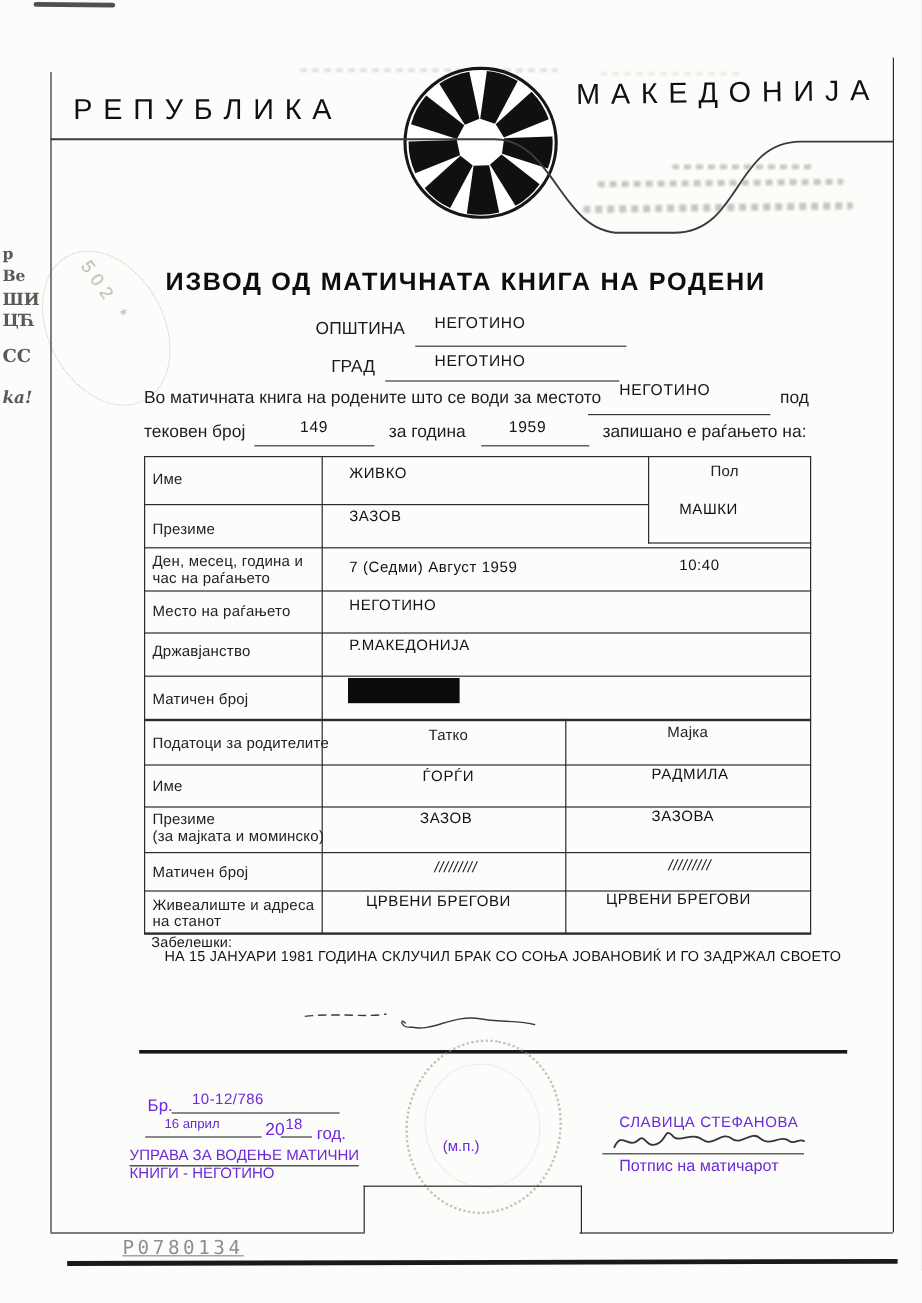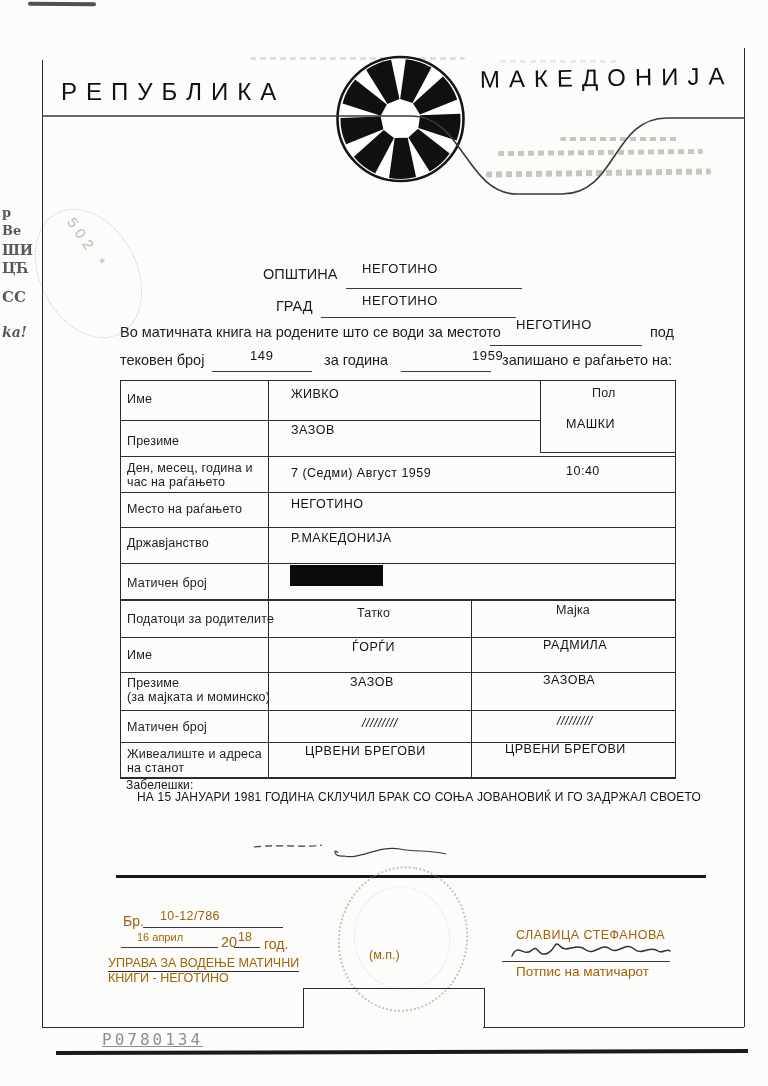--- a/index.html
+++ b/index.html
@@ -11,21 +11,21 @@
   .vl{position:absolute;width:1.4px;background:#2c2c2c;}
   .ul{position:absolute;height:1.1px;background:#3a3a3a;}
   
   .banner{position:absolute;font-size:24px;letter-spacing:9px;color:#101010;font-weight:400;white-space:nowrap;}
   .title{position:absolute;font-size:21px;font-weight:700;letter-spacing:1.4px;color:#0e0e0e;white-space:nowrap;}
   .ilbl{position:absolute;font-size:14.5px;color:#1d1d1d;white-space:nowrap;}
   .ival{position:absolute;font-size:13px;letter-spacing:.6px;color:#141414;white-space:nowrap;}
   .lbl{position:absolute;font-size:12.5px;color:#222;letter-spacing:.2px;white-space:nowrap;}
   .val{position:absolute;font-size:12.5px;color:#121212;letter-spacing:.5px;white-space:nowrap;}
   .rmk{position:absolute;font-size:12px;color:#151515;letter-spacing:.2px;white-space:nowrap;}
-  .ftx{position:absolute;color:#a16207;white-space:nowrap;text-align:right;}
+  .ftx{position:absolute;color:#6d28d9;white-space:nowrap;text-align:right;}
   .serial{position:absolute;font-family:"DejaVu Sans Mono",monospace;font-size:16px;color:#8f8f8d;letter-spacing:3px;white-space:nowrap;}
   .smudge{position:absolute;background:repeating-linear-gradient(90deg,rgba(112,112,102,.38) 0 6px,transparent 6px 10px);filter:blur(.7px);border-radius:2px;}
   .mglyph{position:absolute;left:2px;font-family:"DejaVu Serif",serif;font-weight:700;color:#3d3d3b;opacity:.85;white-space:nowrap;}
 </style>
 </head>
 <body>
 
 <div class="page">
 
   <div class="abs" style="left:28px;top:2px;width:68px;height:4px;background:#323232;border-radius:2px;transform:rotate(.5deg);opacity:.85;"></div>
@@ -63,39 +63,40 @@
   </svg>
 
   <svg class="abs" style="left:42px;top:110px;" width="703" height="95" viewBox="0 0 703 95">
     <path d="M0,6 H370 C420,6 425,84 475,84 H520 C575,84 570,8 625,8 H703" fill="none" stroke="#3b3b3b" stroke-width="1.6"></path>
   </svg>
 
   <div class="smudge" style="left:560px;top:137px;width:120px;height:4px;"></div>
   <div class="smudge" style="left:498px;top:150px;width:205px;height:5px;transform:rotate(-.6deg);"></div>
   <div class="smudge" style="left:486px;top:170px;width:225px;height:6px;transform:rotate(-.8deg);"></div>
 
+  <div class="title" style="left:138px;top:224px;">ИЗВОД ОД МАТИЧНАТА КНИГА НА РОДЕНИ</div>
 
   <div class="ilbl" style="left:263px;top:266px;">ОПШТИНА</div>
   <div class="ival" style="left:362px;top:261px;">НЕГОТИНО</div>
   <div class="ul" style="left:346px;top:288px;width:176px;"></div>
 
   <div class="ilbl" style="left:276px;top:298px;">ГРАД</div>
   <div class="ival" style="left:362px;top:293px;">НЕГОТИНО</div>
   <div class="ul" style="left:321px;top:317px;width:195px;"></div>
 
   <div class="ilbl" style="left:120px;top:324px;">Во матичната книга на родените што се води за местото</div>
   <div class="ival" style="left:516px;top:317px;">НЕГОТИНО</div>
   <div class="ul" style="left:490px;top:345px;width:152px;"></div>
   <div class="ilbl" style="left:650px;top:324px;">под</div>
 
   <div class="ilbl" style="left:120px;top:352px;">тековен број</div>
   <div class="ival" style="left:250px;top:348px;">149</div>
   <div class="ul" style="left:212px;top:371px;width:100px;"></div>
   <div class="ilbl" style="left:324px;top:352px;">за година</div>
-  <div class="ival" style="left:424px;top:348px;margin-left:48px;">1959</div>
+  <div class="ival" style="left:424px;top:348px;">1959</div>
   <div class="ul" style="left:401px;top:371px;width:90px;"></div>
   <div class="ilbl" style="left:502px;top:352px;">запишано е раѓањето на:</div>
 
   <div class="hl" style="left:120px;top:380px;width:556px;"></div>
   <div class="hl" style="left:120px;top:420px;width:420px;"></div>
   <div class="hl" style="left:540px;top:452px;width:136px;"></div>
   <div class="hl" style="left:120px;top:456px;width:556px;"></div>
   <div class="hl" style="left:120px;top:492px;width:556px;"></div>
   <div class="hl" style="left:120px;top:527px;width:556px;"></div>
   <div class="hl" style="left:120px;top:563px;width:556px;"></div>

